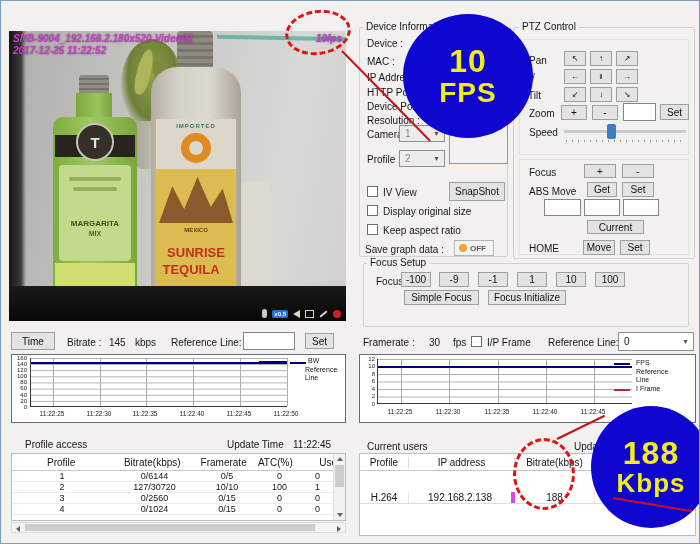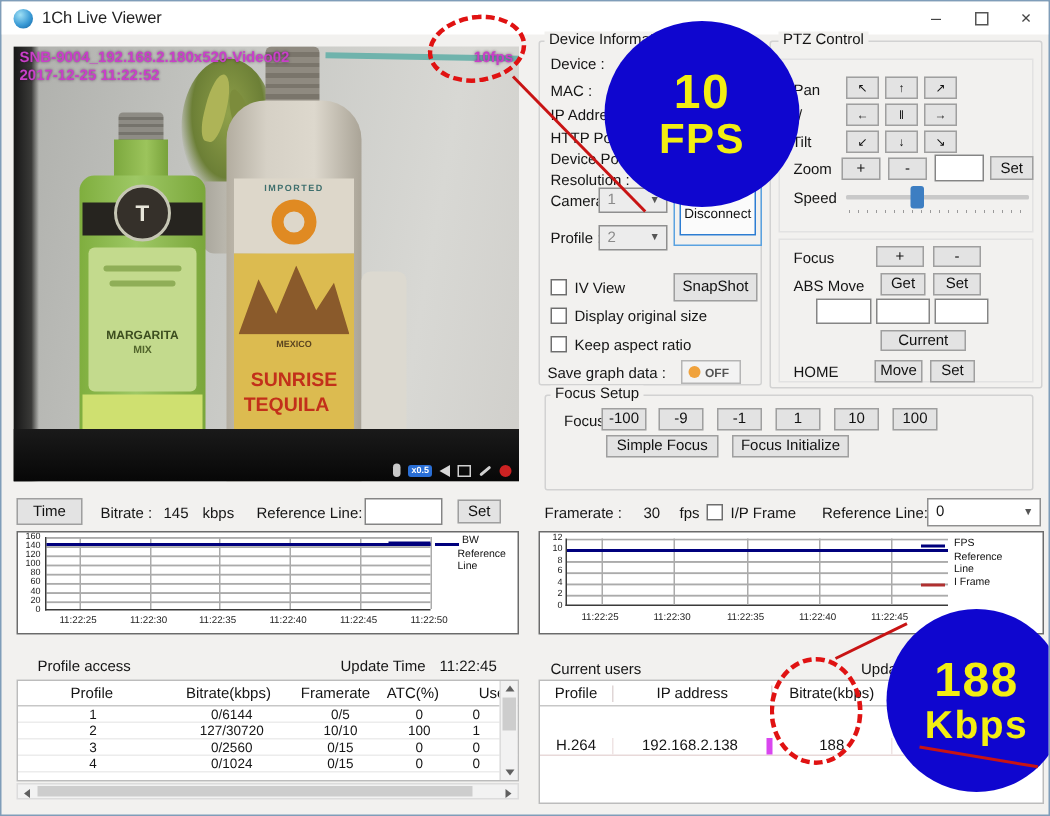--- a/index.html
+++ b/index.html
@@ -23,21 +23,21 @@
 .dd.disabled { background:#ececec; color:#8a8a8a; }
 .dd .chev { margin-left:auto; margin-right:4px; font-size:7px; color:#555; }
 .cb { position:absolute; width:11px; height:11px; background:#fff; border:1px solid #6e6e6e; }
 .groupbox { position:absolute; border:1px solid #d2d2d2; border-radius:2px; }
 .grouplabel { position:absolute; font-size:10px; background:#f2f1ef; padding:0 3px; white-space:nowrap; z-index:2; }
 .panel { position:absolute; border:1px solid #e2e2e2; }
 
 
 .video { position:absolute; left:8px; top:30px; width:337px; height:290px; overflow:hidden; background:linear-gradient(100deg,#aeafab 0%,#c6c7c3 40%,#d8d8d4 78%,#d0cfcb 100%); }
 .v-abs { position:absolute; }
-.overlay-text { position:absolute; font-size:10px; font-weight:bold; color:#c93fc9; text-shadow:0 0 2px rgba(40,0,40,.6); white-space:nowrap; }
+.overlay-text { position:absolute; font-size:10px; font-weight:bold; color:#c93fc9; text-shadow:0 0 2px rgba(40,0,40,.6); white-space:nowrap;font-style:italic; }
 .icon-row { position:absolute; right:5px; bottom:3px; display:flex; align-items:center; gap:5px; }
 .mic-icon { width:5px; height:9px; background:#c9c9c9; border-radius:3px; }
 .scale-badge { background:#2a6fd6; color:#fff; font-size:6px; font-weight:bold; border-radius:2px; padding:1px 2px; }
 .speaker-icon { width:0; height:0; border-top:4px solid transparent; border-bottom:4px solid transparent; border-right:7px solid #d8d8d8; }
 .monitor-icon { width:9px; height:8px; border:1px solid #d0d0d0; }
 .tools-icon { width:9px; height:2px; background:#d0d0d0; transform:rotate(-40deg); border-radius:1px; }
 .record-icon { width:8px; height:8px; border-radius:50%; background:#cc2222; }
 
 
 .graphbox { position:absolute; background:#fff; border:1px solid #6b6b6b; }
@@ -81,31 +81,20 @@
 .red-line { position:absolute; height:2px; background:#c81414; transform-origin:0 50%; z-index:28; }
 
 
 .bottle-text { position:absolute; font-weight:bold; text-align:center; white-space:nowrap; }
 </style>
 </head>
 <body>
 
 <div class="window">
 
-  <div class="titlebar">
-    <span class="app-icon"></span>
-    <span class="title-text">1Ch Live Viewer</span>
-    <span class="win-controls">
-      <span class="win-btn">–</span>
-      <span class="win-btn">
-          <span class="max-box"></span>
-        </span>
-      <span class="win-btn">×</span>
-    </span>
-  </div>
 
   <div class="video">
     <div class="v-abs" style="left:0;top:0;width:17px;height:290px;background:linear-gradient(90deg,#161616,#3a3a38 70%,transparent);"></div>
     <div class="v-abs" style="left:208px;top:5px;width:129px;height:4px;background:#6fb3ac;transform:rotate(1deg);"></div>
 
     <div class="v-abs" style="left:112px;top:8px;width:62px;height:92px;background:radial-gradient(ellipse at 50% 40%, #8fa04a 0%, #6c7f36 55%, transparent 75%);border-radius:50%;"></div>
     <div class="v-abs" style="left:128px;top:18px;width:14px;height:46px;background:#aeb457;border-radius:50% 50% 40% 40%;transform:rotate(14deg);"></div>
     <div class="v-abs" style="left:146px;top:28px;width:12px;height:40px;background:#7c8c3c;border-radius:50%;transform:rotate(-16deg);"></div>
     <div class="v-abs" style="left:126px;top:90px;width:42px;height:48px;background:linear-gradient(90deg,#a9a69c,#c2bfb5 55%,#98958b);border-radius:3px 3px 8px 8px;"></div>
 
@@ -204,21 +193,20 @@
   <div class="dd disabled" style="left:398px;top:124px;width:46px;height:17px;">
     <span>1</span>
       <span class="chev">▼</span>
   </div>
   <span class="lbl" style="left:366px;top:153px;">Profile :</span>
   <div class="dd disabled" style="left:398px;top:149px;width:46px;height:17px;">
     <span>2</span>
       <span class="chev">▼</span>
   </div>
   <div style="position:absolute;left:448px;top:118px;width:59px;height:45px;border:1px solid #5aa2e0;"></div>
-  <div class="btn" style="left:452px;top:125px;width:51px;height:31px;background:#fbfbfb;border:1px solid #2d7dd2;font-size:9px;">Disconnect</div>
   <span class="cb" style="left:366px;top:185px;"></span>
   <span class="lbl" style="left:382px;top:186px;">IV View</span>
   <div class="btn" style="left:448px;top:181px;width:56px;height:19px;">SnapShot</div>
   <span class="cb" style="left:366px;top:204px;"></span>
   <span class="lbl" style="left:382px;top:205px;">Display original size</span>
   <span class="cb" style="left:366px;top:223px;"></span>
   <span class="lbl" style="left:382px;top:224px;text-align:right;">Keep aspect ratio</span>
   <span class="lbl" style="left:364px;top:243px;">Save graph data :</span>
   <div class="off-btn" style="left:453px;top:239px;width:40px;height:16px;">
     <span class="off-dot"></span>

